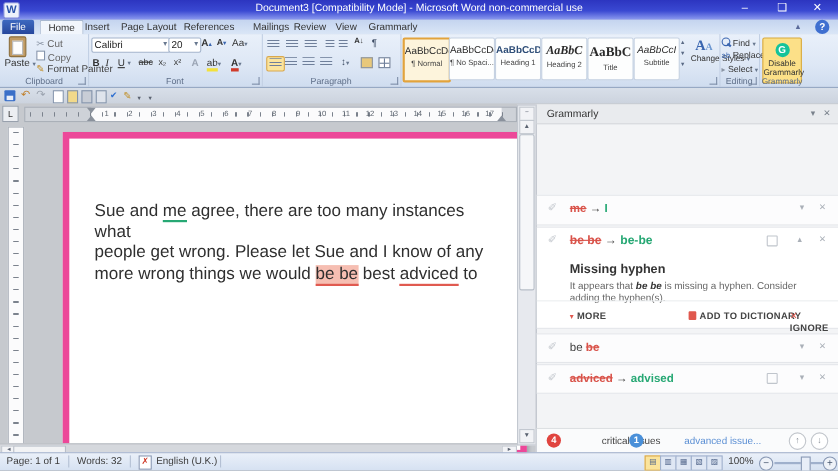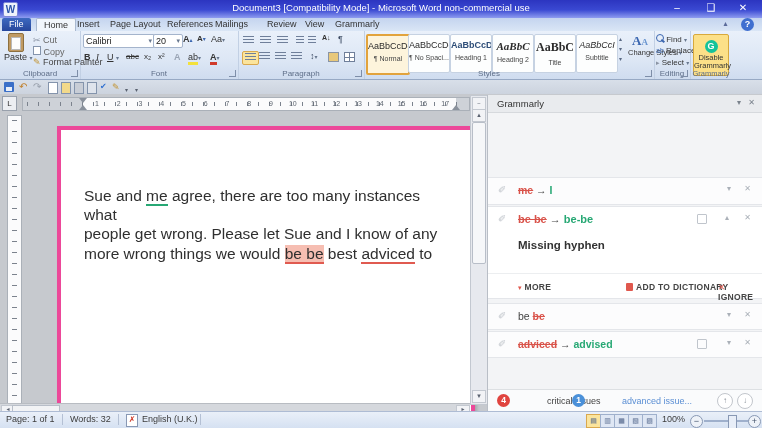--- a/index.html
+++ b/index.html
@@ -66,21 +66,21 @@
   #hruler-active{position:absolute;left:60px;top:0;width:373px;height:100%;background:#fbfbfc;}
   .hticks{position:absolute;top:4px;height:4px;left:4px;right:4px;
     background:repeating-linear-gradient(90deg,#7b828d 0 1px,transparent 1px 11px);}
   #hruler-numbers{position:absolute;left:63px;top:0px;width:370px;height:12px;display:flex;}
   #hruler-numbers span{flex:1;text-align:center;font-size:7px;color:#5d656f;line-height:12px;}
   .indent-marker{position:absolute;width:0;height:0;border-left:4px solid transparent;border-right:4px solid transparent;}
   #vruler{left:7px;top:115px;width:13px;height:290px;background:#fbfbfc;border:1px solid #aab0b8;}
   .vticks{position:absolute;left:4px;right:4px;top:4px;bottom:4px;
     background:repeating-linear-gradient(180deg,#7b828d 0 1px,transparent 1px 11px);}
   
-  #page{left:57px;top:126px;width:410px;height:283px;background:#fff;border:4px solid #ec4899;
+  #page{left:57px;top:120px;width:410px;height:283px;background:#fff;border:6px solid #ec4899;
     box-shadow:2px 2px 3px rgba(0,0,0,0.18);}
   #doc-text{position:absolute;left:23px;top:56px;width:360px;font-size:15.5px;line-height:19.2px;color:#2f2f2f;}
   .ul-green{border-bottom:2px solid #27a874;}
   .ul-red{border-bottom:2px solid #e05a50;}
   .hl-red{background:#f6beb2;border-bottom:2px solid #e05a50;}
   
   #vscroll{left:470px;top:95px;width:16px;height:308px;background:#e7e9ee;border:1px solid #c3c8d0;}
   .scroll-btn{position:absolute;left:1px;width:12px;height:11px;background:#f2f3f6;border:1px solid #c3c8d0;
     font-size:6px;color:#5a6270;text-align:center;line-height:11px;}
   #vthumb{position:absolute;left:1px;top:26px;width:12px;height:140px;background:#f6f7f9;
@@ -142,21 +142,21 @@
     <div class="winbtn abs" style="right:38px;">❑</div>
     <div class="winbtn abs" style="right:6px;">✕</div>
   </div>
 
   <div id="tabrow" class="abs">
     <div class="tab file" style="left:2px;">File</div>
     <div class="tab active" style="left:36px;">Home</div>
     <div class="tab" style="left:70px;">Insert</div>
     <div class="tab" style="left:103px;">Page Layout</div>
     <div class="tab" style="left:160px;">References</div>
-    <div class="tab" style="left:208px;">Mailings</div>
+    <div class="tab" style="left:223px;">Mailings</div>
     <div class="tab" style="left:260px;">Review</div>
     <div class="tab" style="left:298px;">View</div>
     <div class="tab" style="left:328px;">Grammarly</div>
     <div id="ribbon-min-icon" class="abs">▴</div>
     <div id="help-button" class="abs">?</div>
   </div>
 
   <div id="ribbon" class="abs">
 
     <div class="grp" style="left:0;width:80px;">
@@ -263,21 +263,20 @@
         <div class="style-prev" style="font-style:italic;">AaBbCcI</div>
         <div class="style-name">Subtitle</div>
       </div>
       <div class="mini" style="left:255px;top:4px;font-size:6px;color:#5a6a85;">▴</div>
       <div class="mini" style="left:255px;top:14px;font-size:6px;color:#5a6a85;">▾</div>
       <div class="mini" style="left:255px;top:24px;font-size:6px;color:#5a6a85;">▾</div>
       <div class="mini" style="left:264px;top:2px;width:24px;text-align:center;">
         <span style="font-size:13px;font-weight:bold;color:#3a66b0;font-family:'Liberation Serif',serif;">A</span><span style="font-size:9px;font-weight:bold;color:#6a96d0;font-family:'Liberation Serif',serif;">A</span>
         <div style="font-size:7.5px;color:#333;line-height:8px;"><span>Change Styles</span> <span style="font-size:6px;color:#68788f;">▾</span></div>
       </div>
-      <div class="grp-label" style="width:250px;">Styles</div>
       <div class="launcher"></div>
     </div>
 
     <div class="grp" style="left:654px;width:36px;">
       <div class="mini" style="left:2px;top:3px;font-size:8px;">
         <span class="magnifier"></span>
         <span>Find</span>
         <span style="font-size:6px;color:#68788f;">▾</span>
       </div>
       <div class="mini" style="left:2px;top:15px;font-size:8px;">
@@ -382,20 +381,21 @@
       <span class="card-ctl" style="right:12px;">✕</span>
     </div>
 
     <div class="card" style="top:111px;height:91px;background:#fff;">
       <span class="pen-ic">✐</span>
       <span class="card-text" style="font-size:11px;"><span class="strike">be be</span> <span>→</span> <span class="fix">be-be</span></span>
       <span class="sq-ic" style="right:56px;"></span>
       <span class="card-ctl" style="right:34px;">▴</span>
       <span class="card-ctl" style="right:12px;">✕</span>
       <div id="card2-heading">Missing hyphen</div>
+      <div id="card2-desc"><span>It appears that </span><i>be be</i><span> is missing a hyphen. Consider adding the hyphen(s).</span></div>
       <div class="card-footer">
         <span class="footer-item" style="left:30px;"><span class="red" style="font-size:7px;">▾</span> <span>MORE</span></span>
         <span class="footer-item" style="left:138px;"><span class="book-ic"></span><span>ADD TO DICTIONARY</span></span>
         <span class="footer-item" style="left:230px;"><span class="red">✕</span> <span>IGNORE</span></span>
       </div>
     </div>
 
     <div class="card" style="top:208px;height:25px;">
       <span class="pen-ic">✐</span>
       <span class="card-text"><span>be </span><span class="strike">be</span></span>

